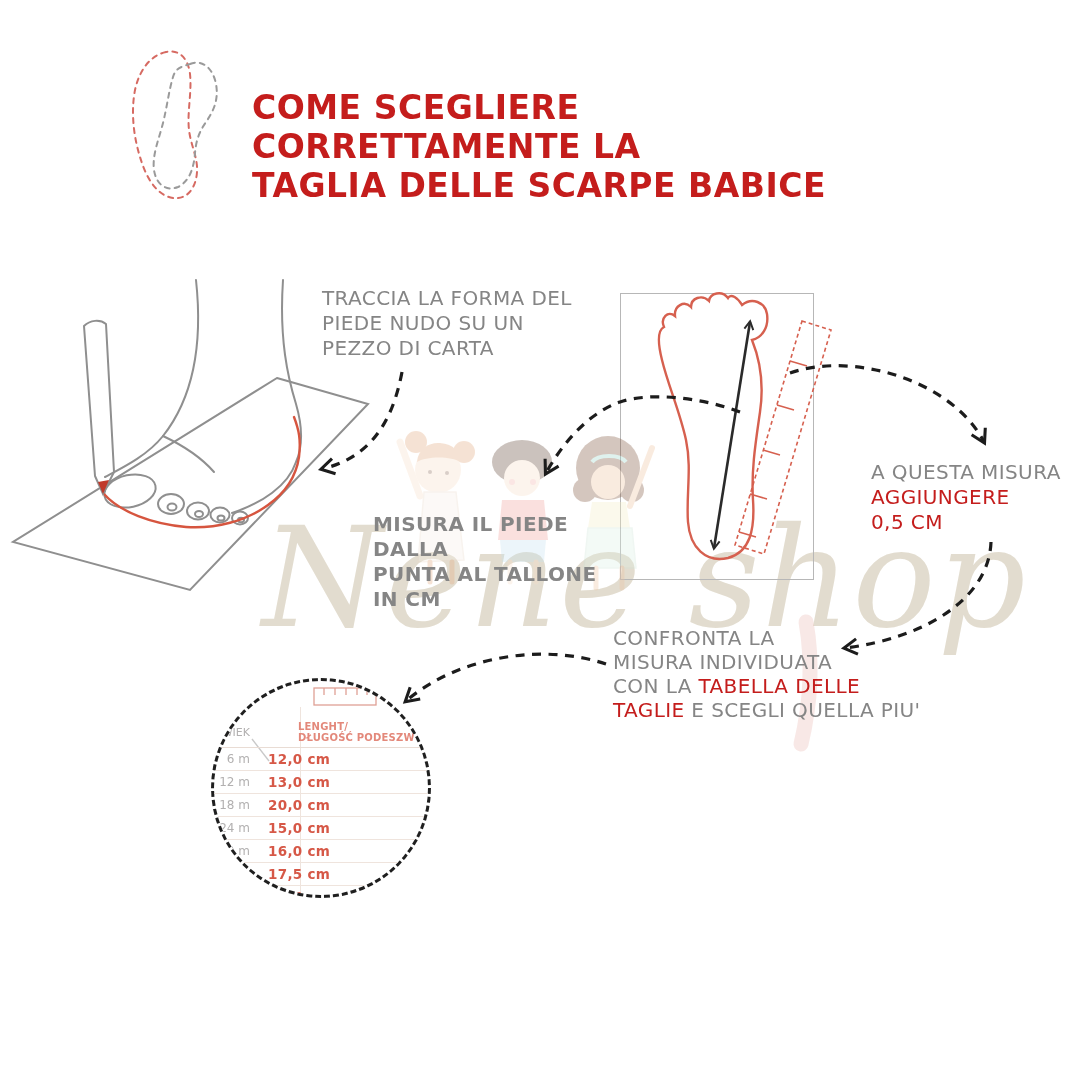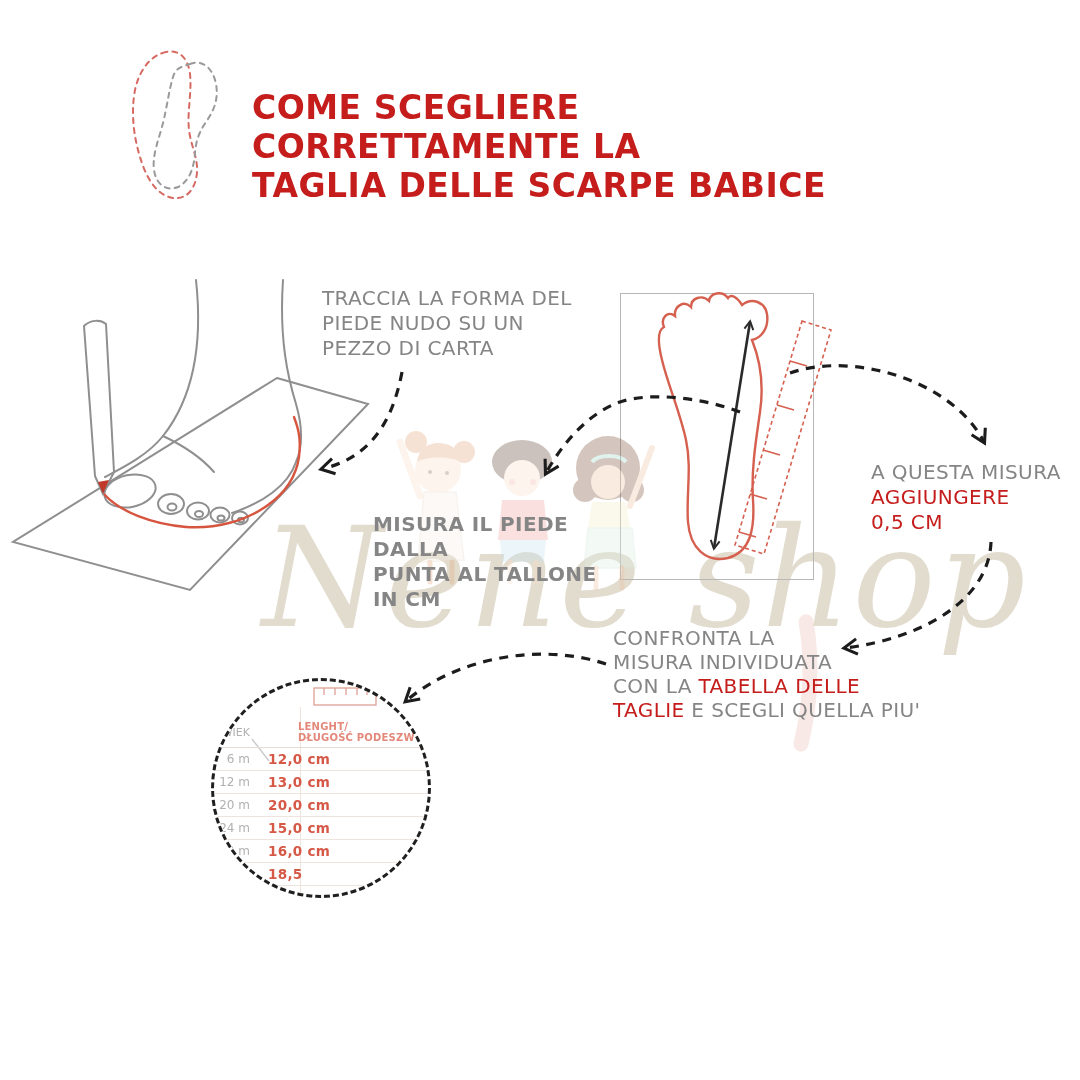--- a/index.html
+++ b/index.html
@@ -205,32 +205,36 @@
         </div>
         <div class="trow">
           <div class="c-age">6 m</div>
           <div class="c-len">12,0 cm</div>
         </div>
         <div class="trow">
           <div class="c-age">12 m</div>
           <div class="c-len">13,0 cm</div>
         </div>
         <div class="trow">
-          <div class="c-age">20 m</div>
+          <div class="c-age">18 m</div>
           <div class="c-len">20,0 cm</div>
         </div>
         <div class="trow">
           <div class="c-age">24 m</div>
           <div class="c-len">15,0 cm</div>
         </div>
         <div class="trow">
           <div class="c-age">30 m</div>
           <div class="c-len">16,0 cm</div>
         </div>
         <div class="trow">
           <div class="c-age"></div>
+          <div class="c-len">17,5 cm</div>
+        </div>
+        <div class="trow">
+          <div class="c-age"></div>
           <div class="c-len">18,5</div>
         </div>
       </div>
     </div>
   </div>
 
 </div>
 
 </body></html>

